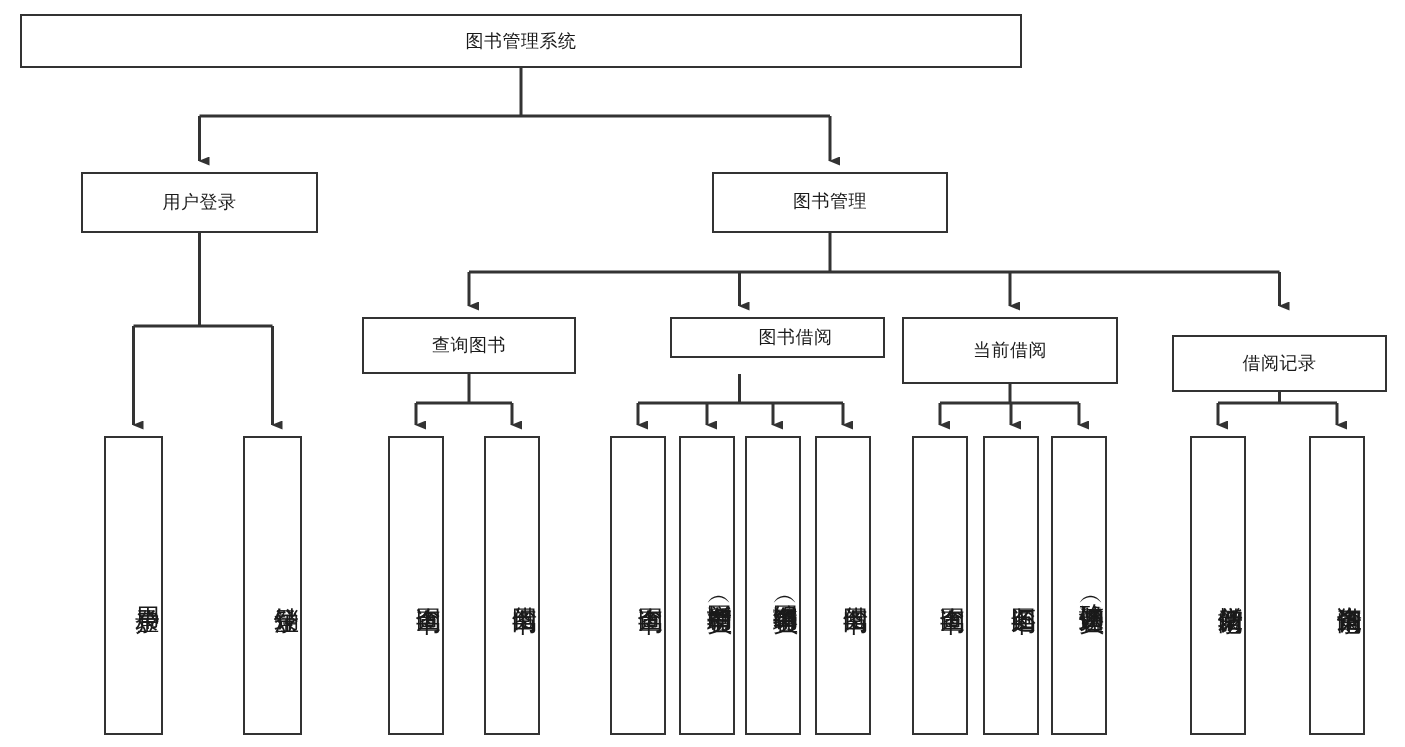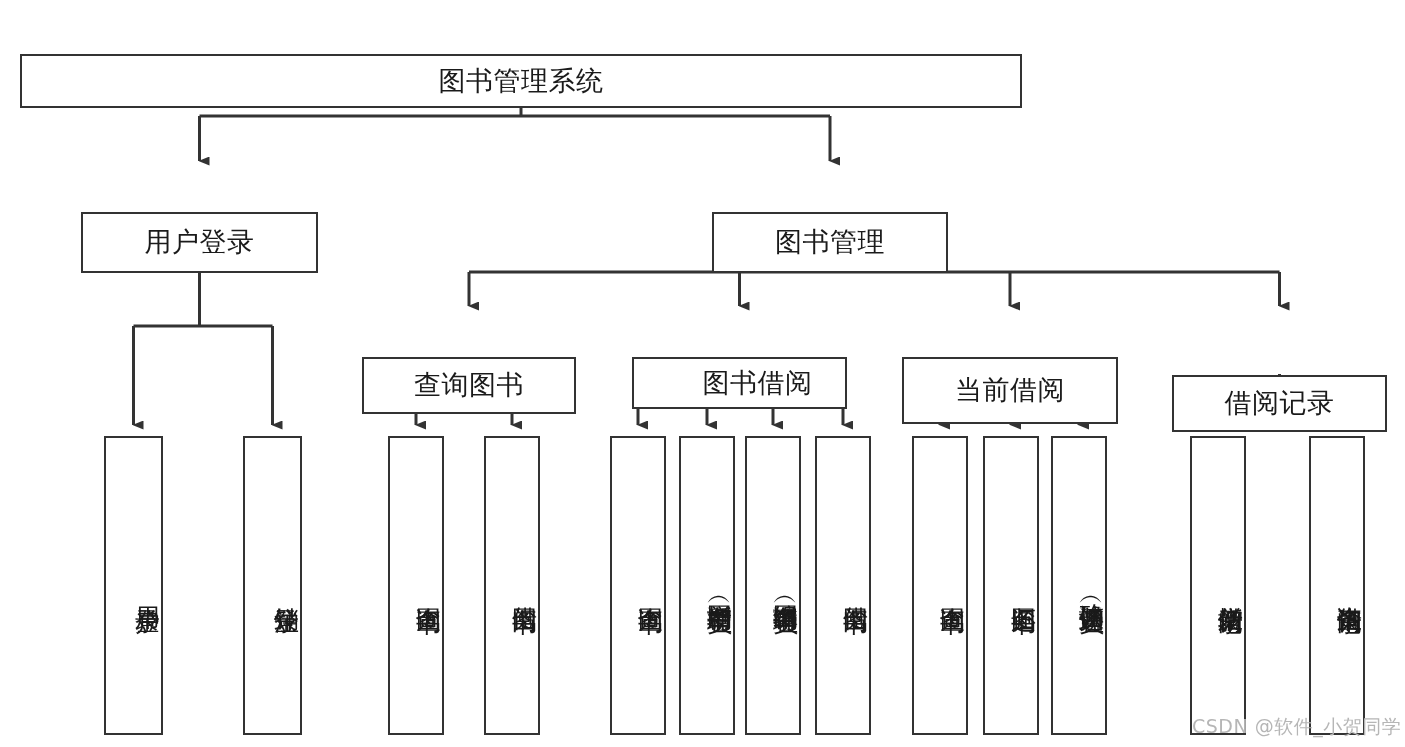--- a/index.html
+++ b/index.html
@@ -32,23 +32,22 @@
     box-sizing: border-box;
     border: 2px solid #333333;
     background: #ffffff;
     display: flex;
     align-items: center;
     justify-content: center;
     color: #1a1a1a;
     line-height: 1.12;
   }
   .node.horizontal {
-    font-size: 27px;
+    font-size: 18px;
     letter-spacing: 0.5px;
-    margin-top: 40px;
   }
   .node.vertical {
     writing-mode: vertical-rl;
     text-orientation: upright;
     font-size: 25px;
     align-items: flex-start;
     justify-content: center;
     padding-top: 6px;
     letter-spacing: 1px;
   }
@@ -113,27 +112,27 @@
       </g>
   </svg>
 
   <div id="node-layer">
       <div class="node horizontal" style="left: 20px; top: 14px; width: 1002px; height: 54px;">
         <span class="node-label">图书管理系统</span>
       </div>
       <div class="node horizontal" style="left: 81px; top: 172px; width: 237px; height: 61px;">
         <span class="node-label">用户登录</span>
       </div>
-      <div class="node horizontal" style="left: 712px; top: 172px; width: 236px; height: 61px;">
+      <div class="node horizontal" style="left: 712px; top: 172px; width: 236px; height: 61px; font-family: Liberation Mono, monospace;">
         <span class="node-label">图书管理</span>
       </div>
       <div class="node horizontal" style="left: 362px; top: 317px; width: 214px; height: 57px;">
         <span class="node-label">查询图书</span>
       </div>
-      <div class="node horizontal" style="left: 632px; top: 317px; width: 215px; height: 52px; padding-left: 36px;">
+      <div class="node horizontal" style="left: 670px; top: 317px; width: 215px; height: 41px; padding-left: 36px;">
         <span class="node-label">图书借阅</span>
       </div>
       <div class="node horizontal" style="left: 902px; top: 317px; width: 216px; height: 67px;">
         <span class="node-label">当前借阅</span>
       </div>
       <div class="node horizontal" style="left: 1172px; top: 335px; width: 215px; height: 57px;">
         <span class="node-label">借阅记录</span>
       </div>
       <div class="node vertical" style="left: 104px; top: 436px; width: 59px; height: 299px;">
         <span class="node-label">用户登录</span>
@@ -169,15 +168,14 @@
         <span class="node-label">确认归还（管理员）</span>
       </div>
       <div class="node vertical" style="left: 1190px; top: 436px; width: 56px; height: 299px;">
         <span class="node-label">新增借阅记录</span>
       </div>
       <div class="node vertical" style="left: 1309px; top: 436px; width: 56px; height: 299px;">
         <span class="node-label">查询借阅记录</span>
       </div>
     </div>
 
-  <div class="watermark" style="left: 1192px; top: 714px;">CSDN @软件_小贺同学</div>
 
 </div>
 
 </body></html>

